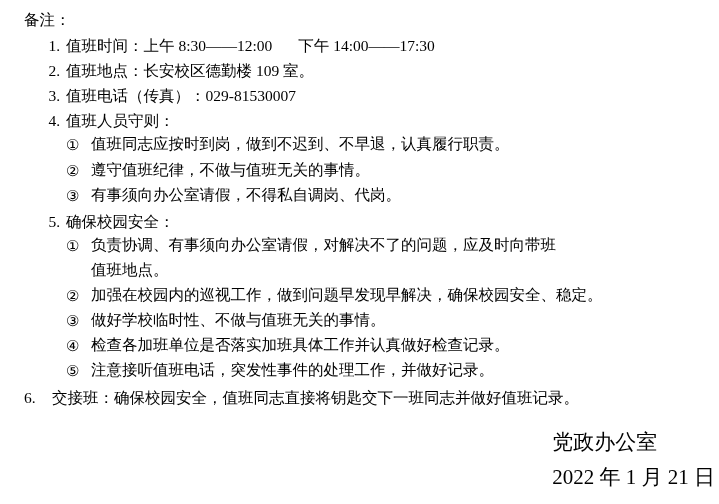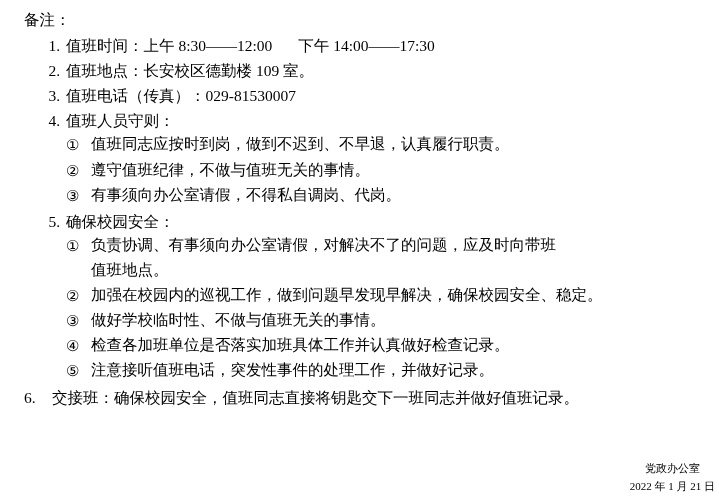--- a/index.html
+++ b/index.html
@@ -82,22 +82,22 @@
     font-size: 15px;
   }
   .sub-indent {
     display: block;
     font-family: Liberation Mono, monospace;
   }
   .footer {
     position: absolute;
     right: 24px;
     bottom: 8px;
-    text-align: center;
-    font-size: 11px;
+    text-align: left;
+    font-size: 21px;
     line-height: 1.7;
   }
   .footer div {
     white-space: nowrap;
   }
 </style>
 </head>
 <body>
 
 <div class="page">

